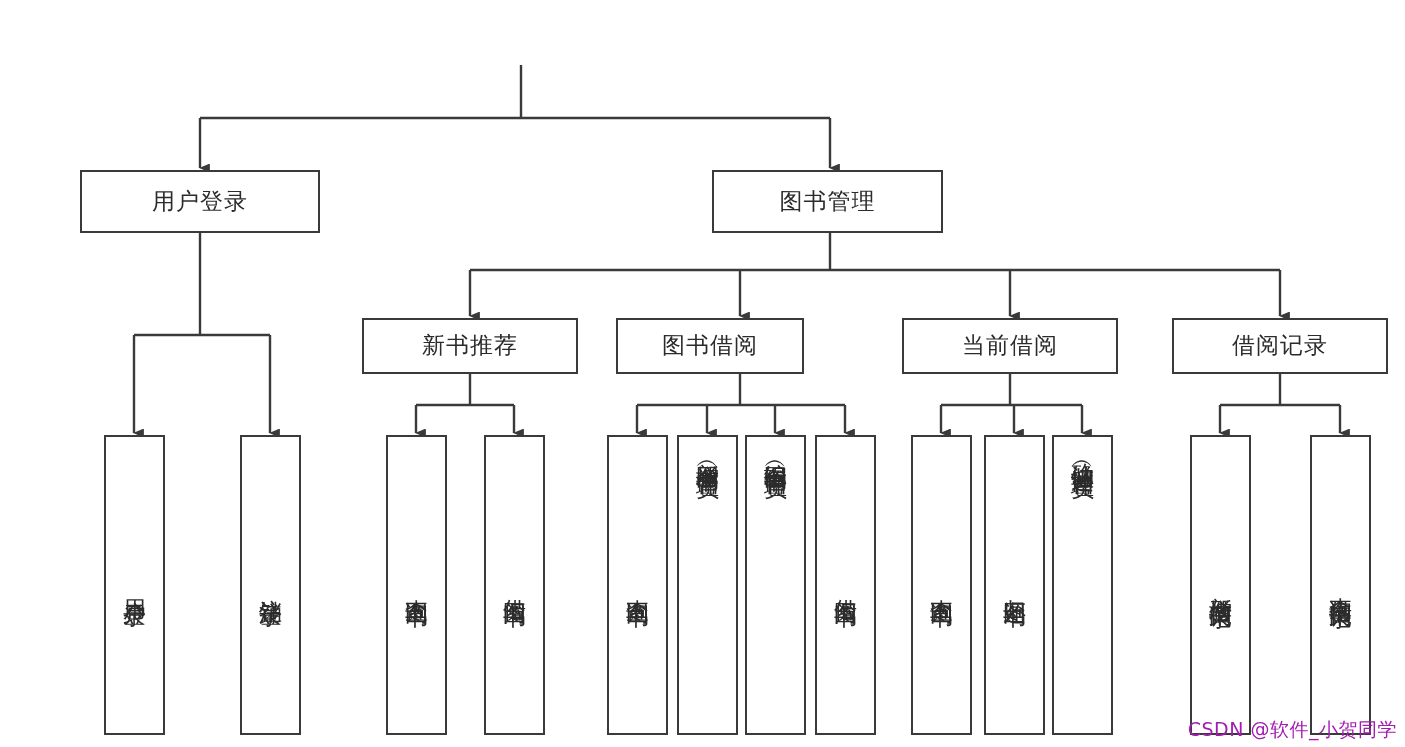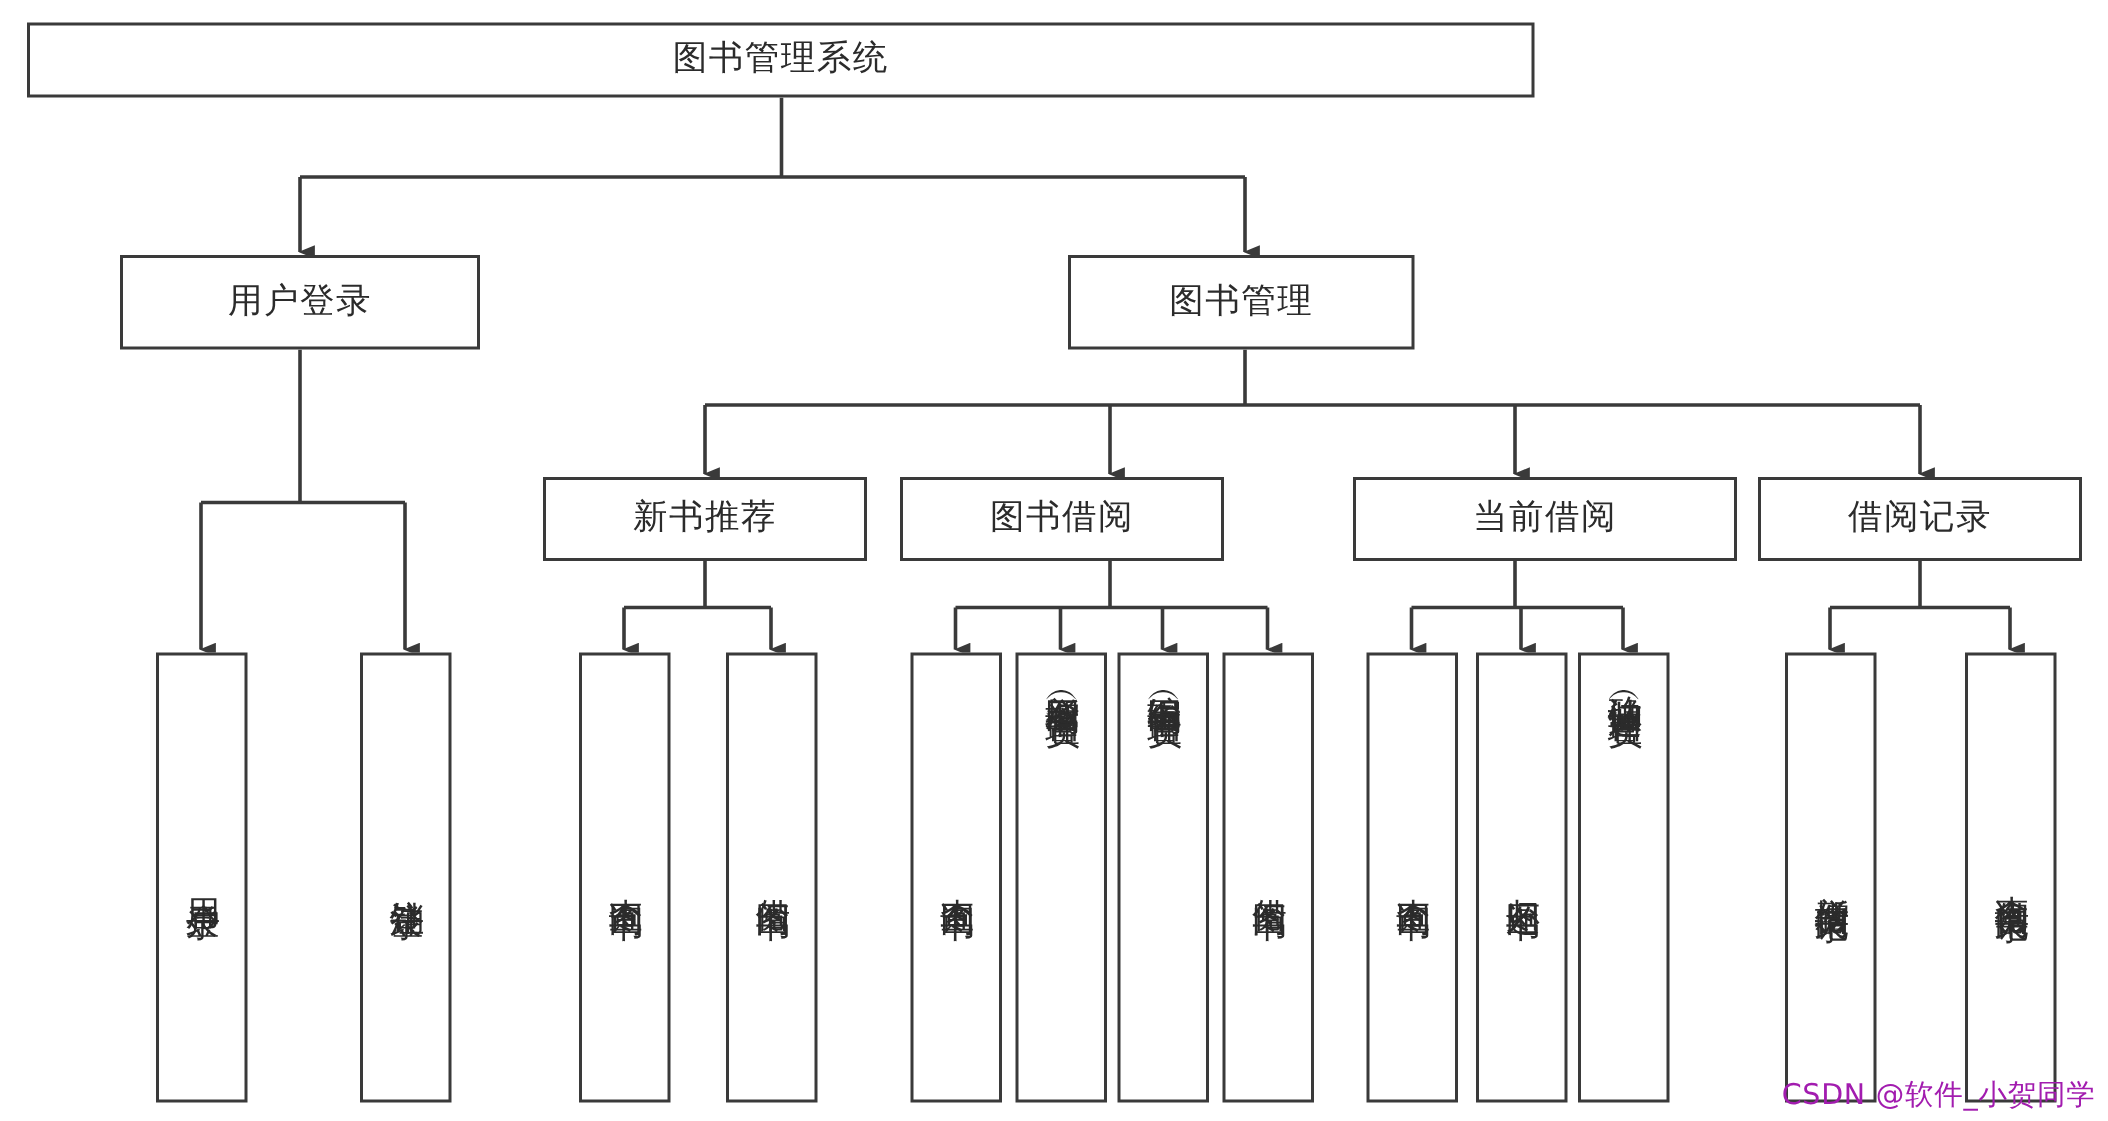--- a/index.html
+++ b/index.html
@@ -109,28 +109,27 @@
         <path d="M 941 405 L 941 433" marker-end="url(#arrow)"></path>
         <path d="M 1014 405 L 1014 433" marker-end="url(#arrow)"></path>
         <path d="M 1082 405 L 1082 433" marker-end="url(#arrow)"></path>
         <path d="M 1280 374 L 1280 405"></path>
         <path d="M 1220 405 L 1340 405"></path>
         <path d="M 1220 405 L 1220 433" marker-end="url(#arrow)"></path>
         <path d="M 1340 405 L 1340 433" marker-end="url(#arrow)"></path>
       </g>
   </svg>
 
-  <div class="node horizontal" style="left: 18px; top: 15px; width: 1005px; height: 50px;">图书管理系统</div>
 
   <div class="node horizontal" style="left: 80px; top: 170px; width: 240px; height: 63px;">用户登录</div>
   <div class="node horizontal" style="left: 712px; top: 170px; width: 231px; height: 63px;">图书管理</div>
 
   <div class="node horizontal" style="left: 362px; top: 318px; width: 216px; height: 56px;">新书推荐</div>
-  <div class="node horizontal" style="left: 600px; top: 318px; width: 216px; height: 56px;">图书借阅</div>
-  <div class="node horizontal" style="left: 902px; top: 318px; width: 256px; height: 56px;">当前借阅</div>
+  <div class="node horizontal" style="left: 616px; top: 318px; width: 188px; height: 56px;">图书借阅</div>
+  <div class="node horizontal" style="left: 902px; top: 318px; width: 216px; height: 56px;">当前借阅</div>
   <div class="node horizontal" style="left: 1172px; top: 318px; width: 216px; height: 56px; text-align: center;">借阅记录</div>
 
   <div class="node vertical center-flow" style="left: 104px; top: 435px; width: 61px; height: 300px;">用户登录</div>
   <div class="node vertical center-flow" style="left: 240px; top: 435px; width: 61px; height: 300px;">注销登录</div>
   <div class="node vertical center-flow" style="left: 386px; top: 435px; width: 61px; height: 300px;">查询图书</div>
   <div class="node vertical center-flow" style="left: 484px; top: 435px; width: 61px; height: 300px;">借阅图书</div>
   <div class="node vertical center-flow" style="left: 607px; top: 435px; width: 61px; height: 300px;">查询图书</div>
   <div class="node vertical" style="left: 677px; top: 435px; width: 61px; height: 300px;">新增图书（管理员）</div>
   <div class="node vertical" style="left: 745px; top: 435px; width: 61px; height: 300px;">编辑图书（管理员）</div>
   <div class="node vertical center-flow" style="left: 815px; top: 435px; width: 61px; height: 300px;">借阅图书</div>

